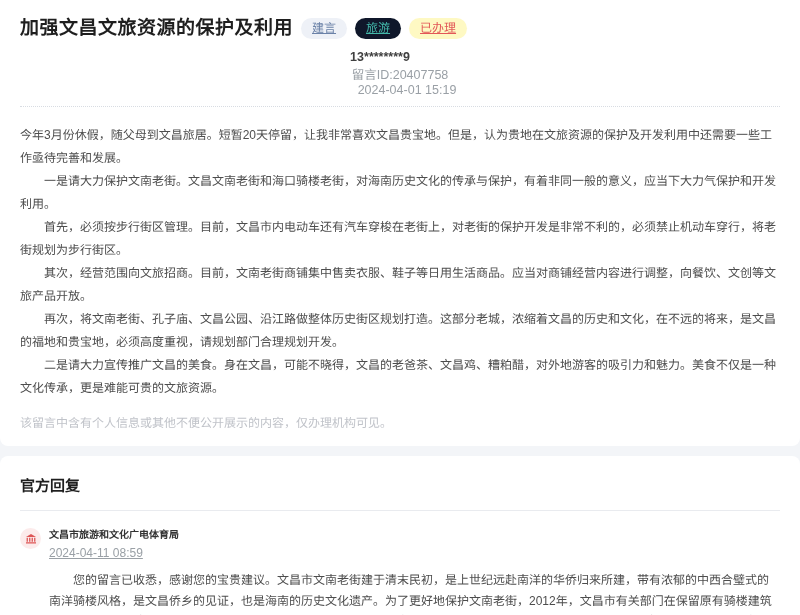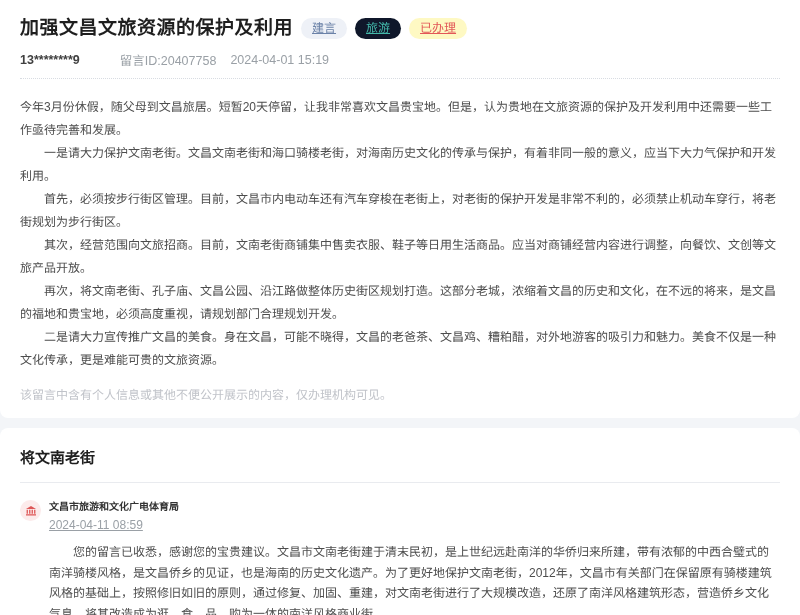--- a/index.html
+++ b/index.html
@@ -16,21 +16,21 @@
 
   
   .title-row { display: flex; align-items: flex-end; gap: 8px; }
   .post-title { margin: 0; font-size: 19px; font-weight: bold; color: #1f1f1f; letter-spacing: 0.5px; }
   .tag { display: inline-block; font-size: 12px; height: 21px; line-height: 21px; padding: 0 11px; border-radius: 11px; white-space: nowrap; text-decoration: underline; }
   .tag-blue { background: #eef1f7; color: #6b82a8; }
   .tag-teal { background: #0f172a; color: #43b8aa; }
   .tag-red  { background: #fef9c3; color: #e25757; }
 
   
-  .meta-row { margin-top: 11px; font-size: 12.5px; color: #9aa0a6; display: flex; align-items: center; }
+  .meta-row { margin-top: 11px; font-size: 12.5px; color: #9aa0a6; display: flex; align-items: center; flex-direction: column; }
   .author { color: #404040; font-weight: bold; margin-right: 40px; }
   .meta + .meta { margin-left: 14px; text-align: center; }
   .dotted-divider { border-bottom: 1px dotted #d8dce2; margin-top: 9px; }
 
   
   .post-body { margin-top: 17px; font-size: 12px; line-height: 23px; color: #4d4d4d; }
   .post-body p { margin: 0; }
   .indent { text-indent: 2em; }
   .gap-s { margin-top: 7px; }
   .gap-m { margin-top: 10px; }
@@ -74,21 +74,21 @@
     <p class="indent">首先，必须按步行街区管理。目前，文昌市内电动车还有汽车穿梭在老街上，对老街的保护开发是非常不利的，必须禁止机动车穿行，将老街规划为步行街区。</p>
     <p class="indent gap-s">其次，经营范围向文旅招商。目前，文南老街商铺集中售卖衣服、鞋子等日用生活商品。应当对商铺经营内容进行调整，向餐饮、文创等文旅产品开放。</p>
     <p class="indent gap-m">再次，将文南老街、孔子庙、文昌公园、沿江路做整体历史街区规划打造。这部分老城，浓缩着文昌的历史和文化，在不远的将来，是文昌的福地和贵宝地，必须高度重视，请规划部门合理规划开发。</p>
     <p class="indent gap-l">二是请大力宣传推广文昌的美食。身在文昌，可能不晓得，文昌的老爸茶、文昌鸡、糟粕醋，对外地游客的吸引力和魅力。美食不仅是一种文化传承，更是难能可贵的文旅资源。</p>
   </div>
 
   <p class="privacy-note">该留言中含有个人信息或其他不便公开展示的内容，仅办理机构可见。</p>
 </div>
 
 <div class="card card-reply">
-  <h2 class="reply-title">将文南老街</h2>
+  <h2 class="reply-title">官方回复</h2>
   <div class="reply-divider"></div>
 
   <div class="reply-head">
     <span class="agency-icon">
       <svg viewBox="0 0 24 24" aria-hidden="true">
         <path d="M12 2 L22 8 L2 8 Z"></path>
         <rect x="3.2" y="9.5" width="2.6" height="8"></rect>
         <rect x="8.2" y="9.5" width="2.6" height="8"></rect>
         <rect x="13.2" y="9.5" width="2.6" height="8"></rect>
         <rect x="18.2" y="9.5" width="2.6" height="8"></rect>

